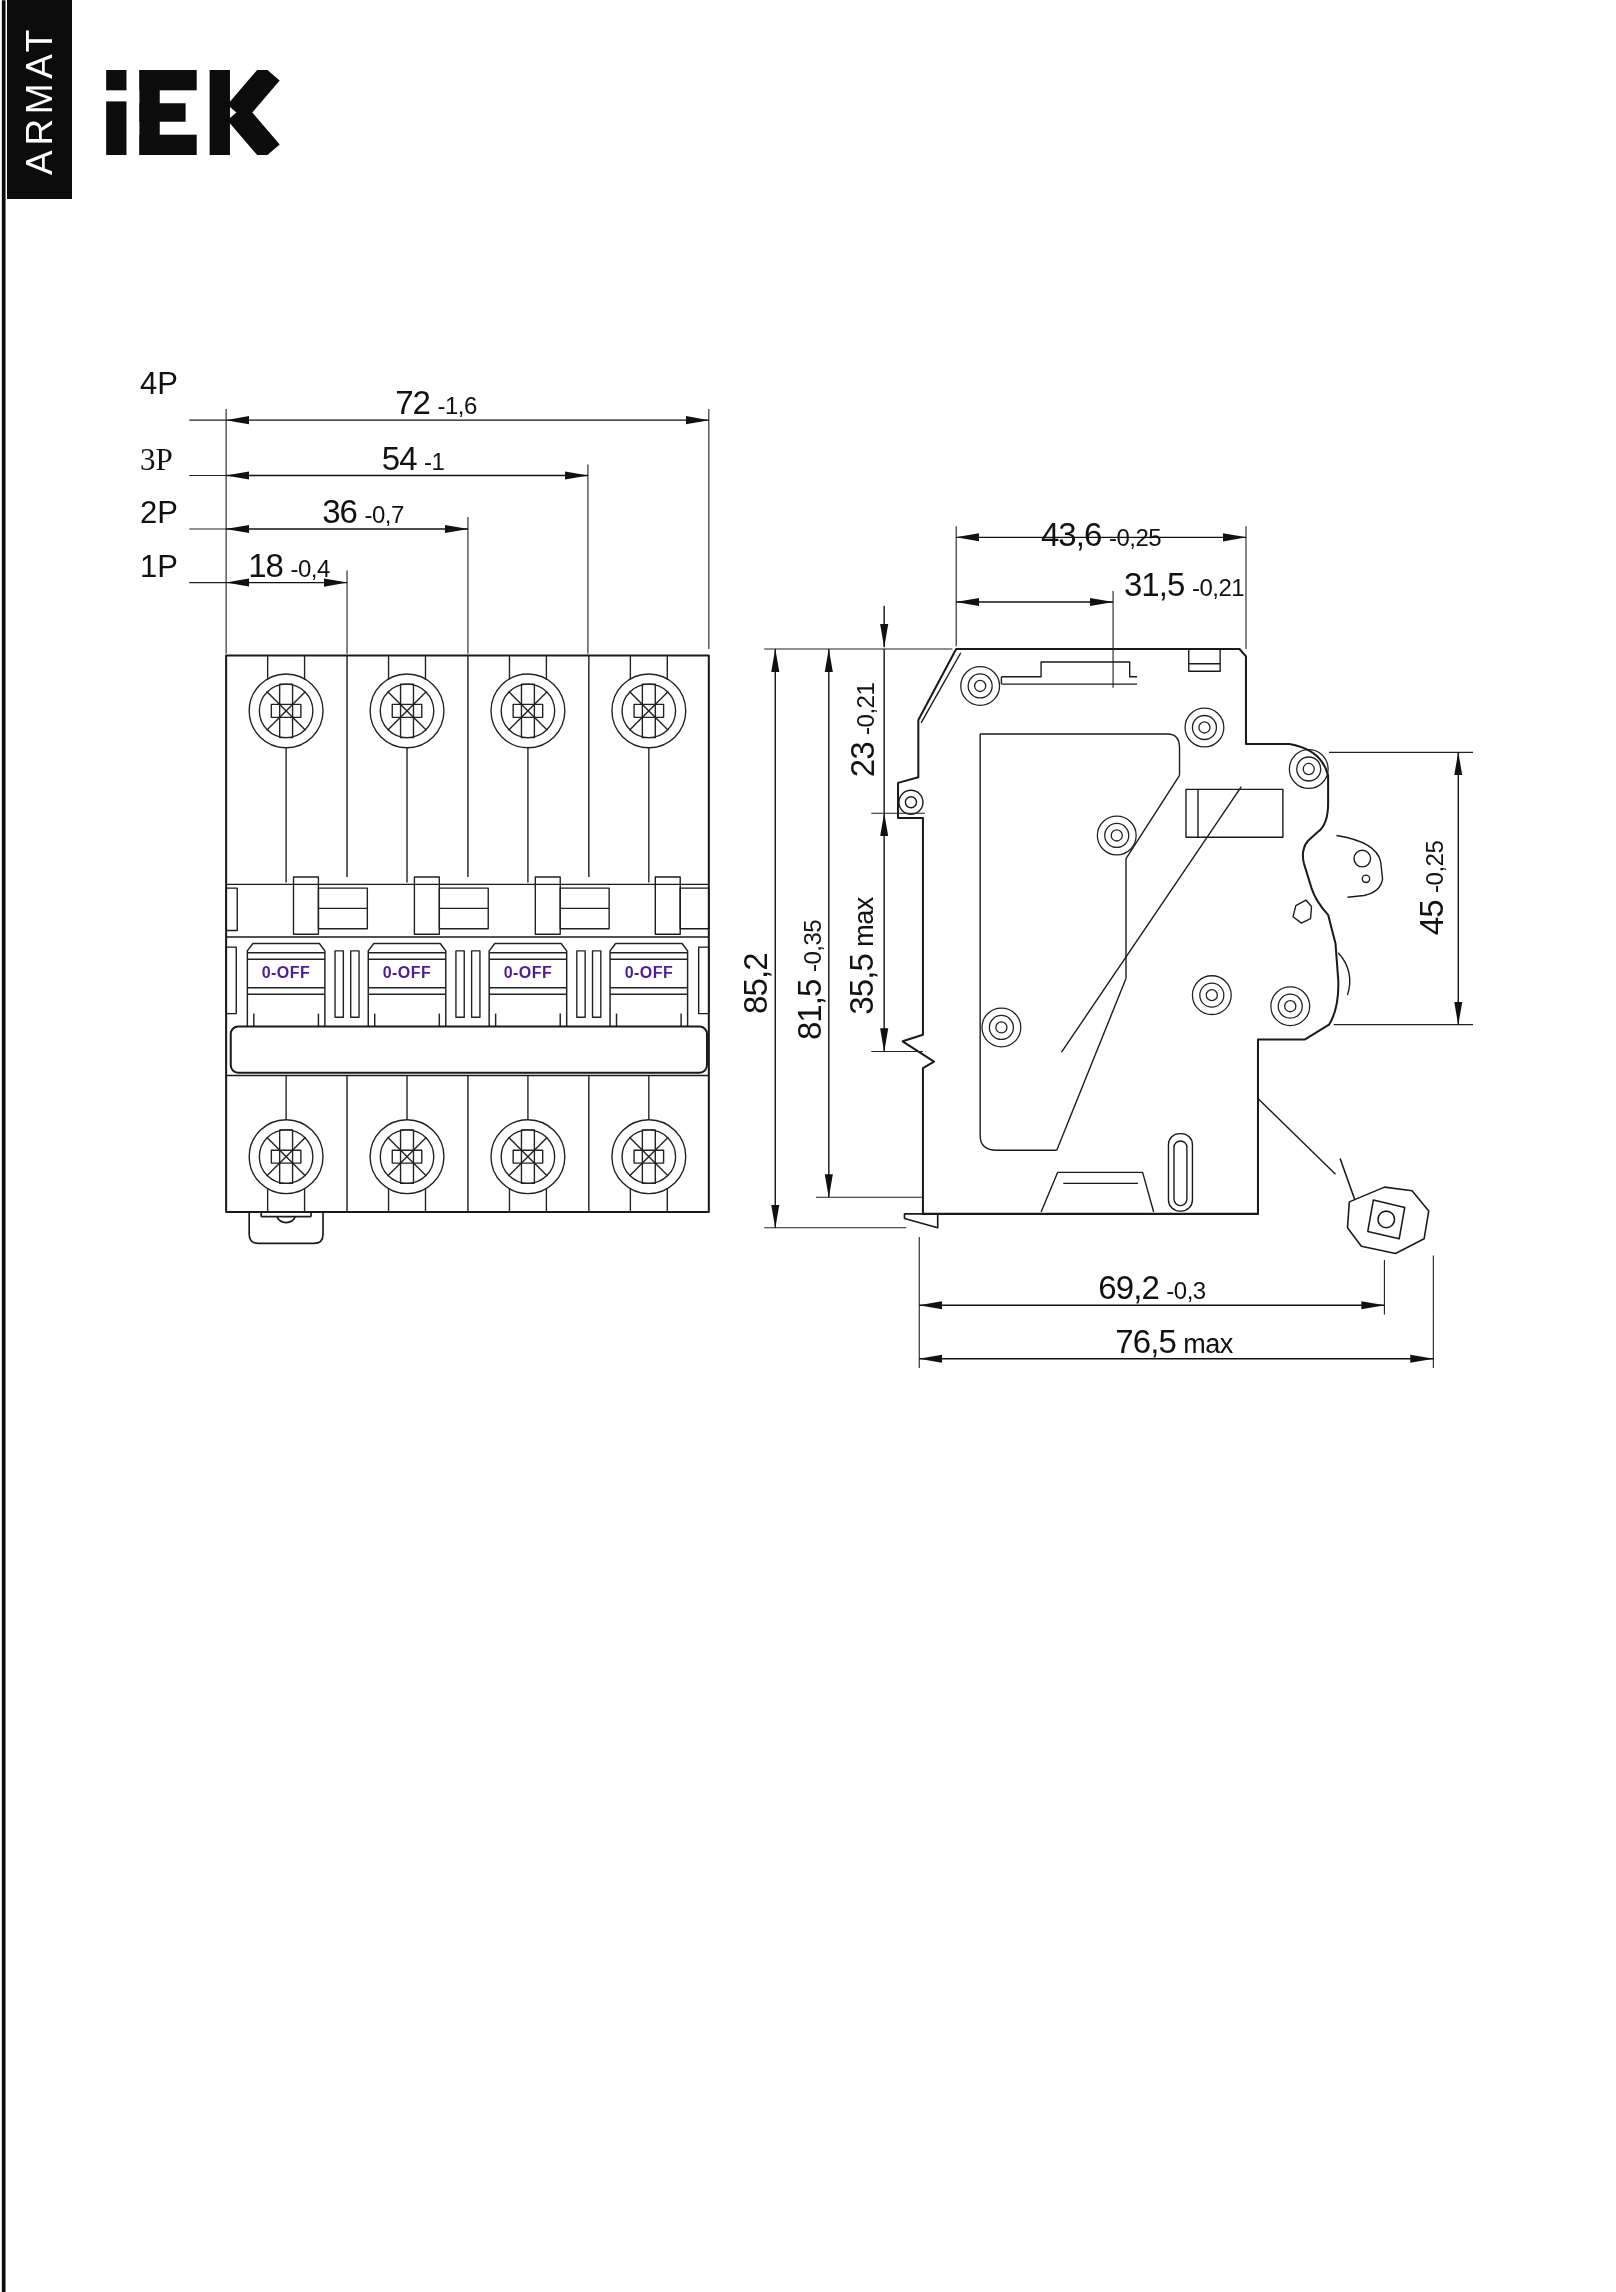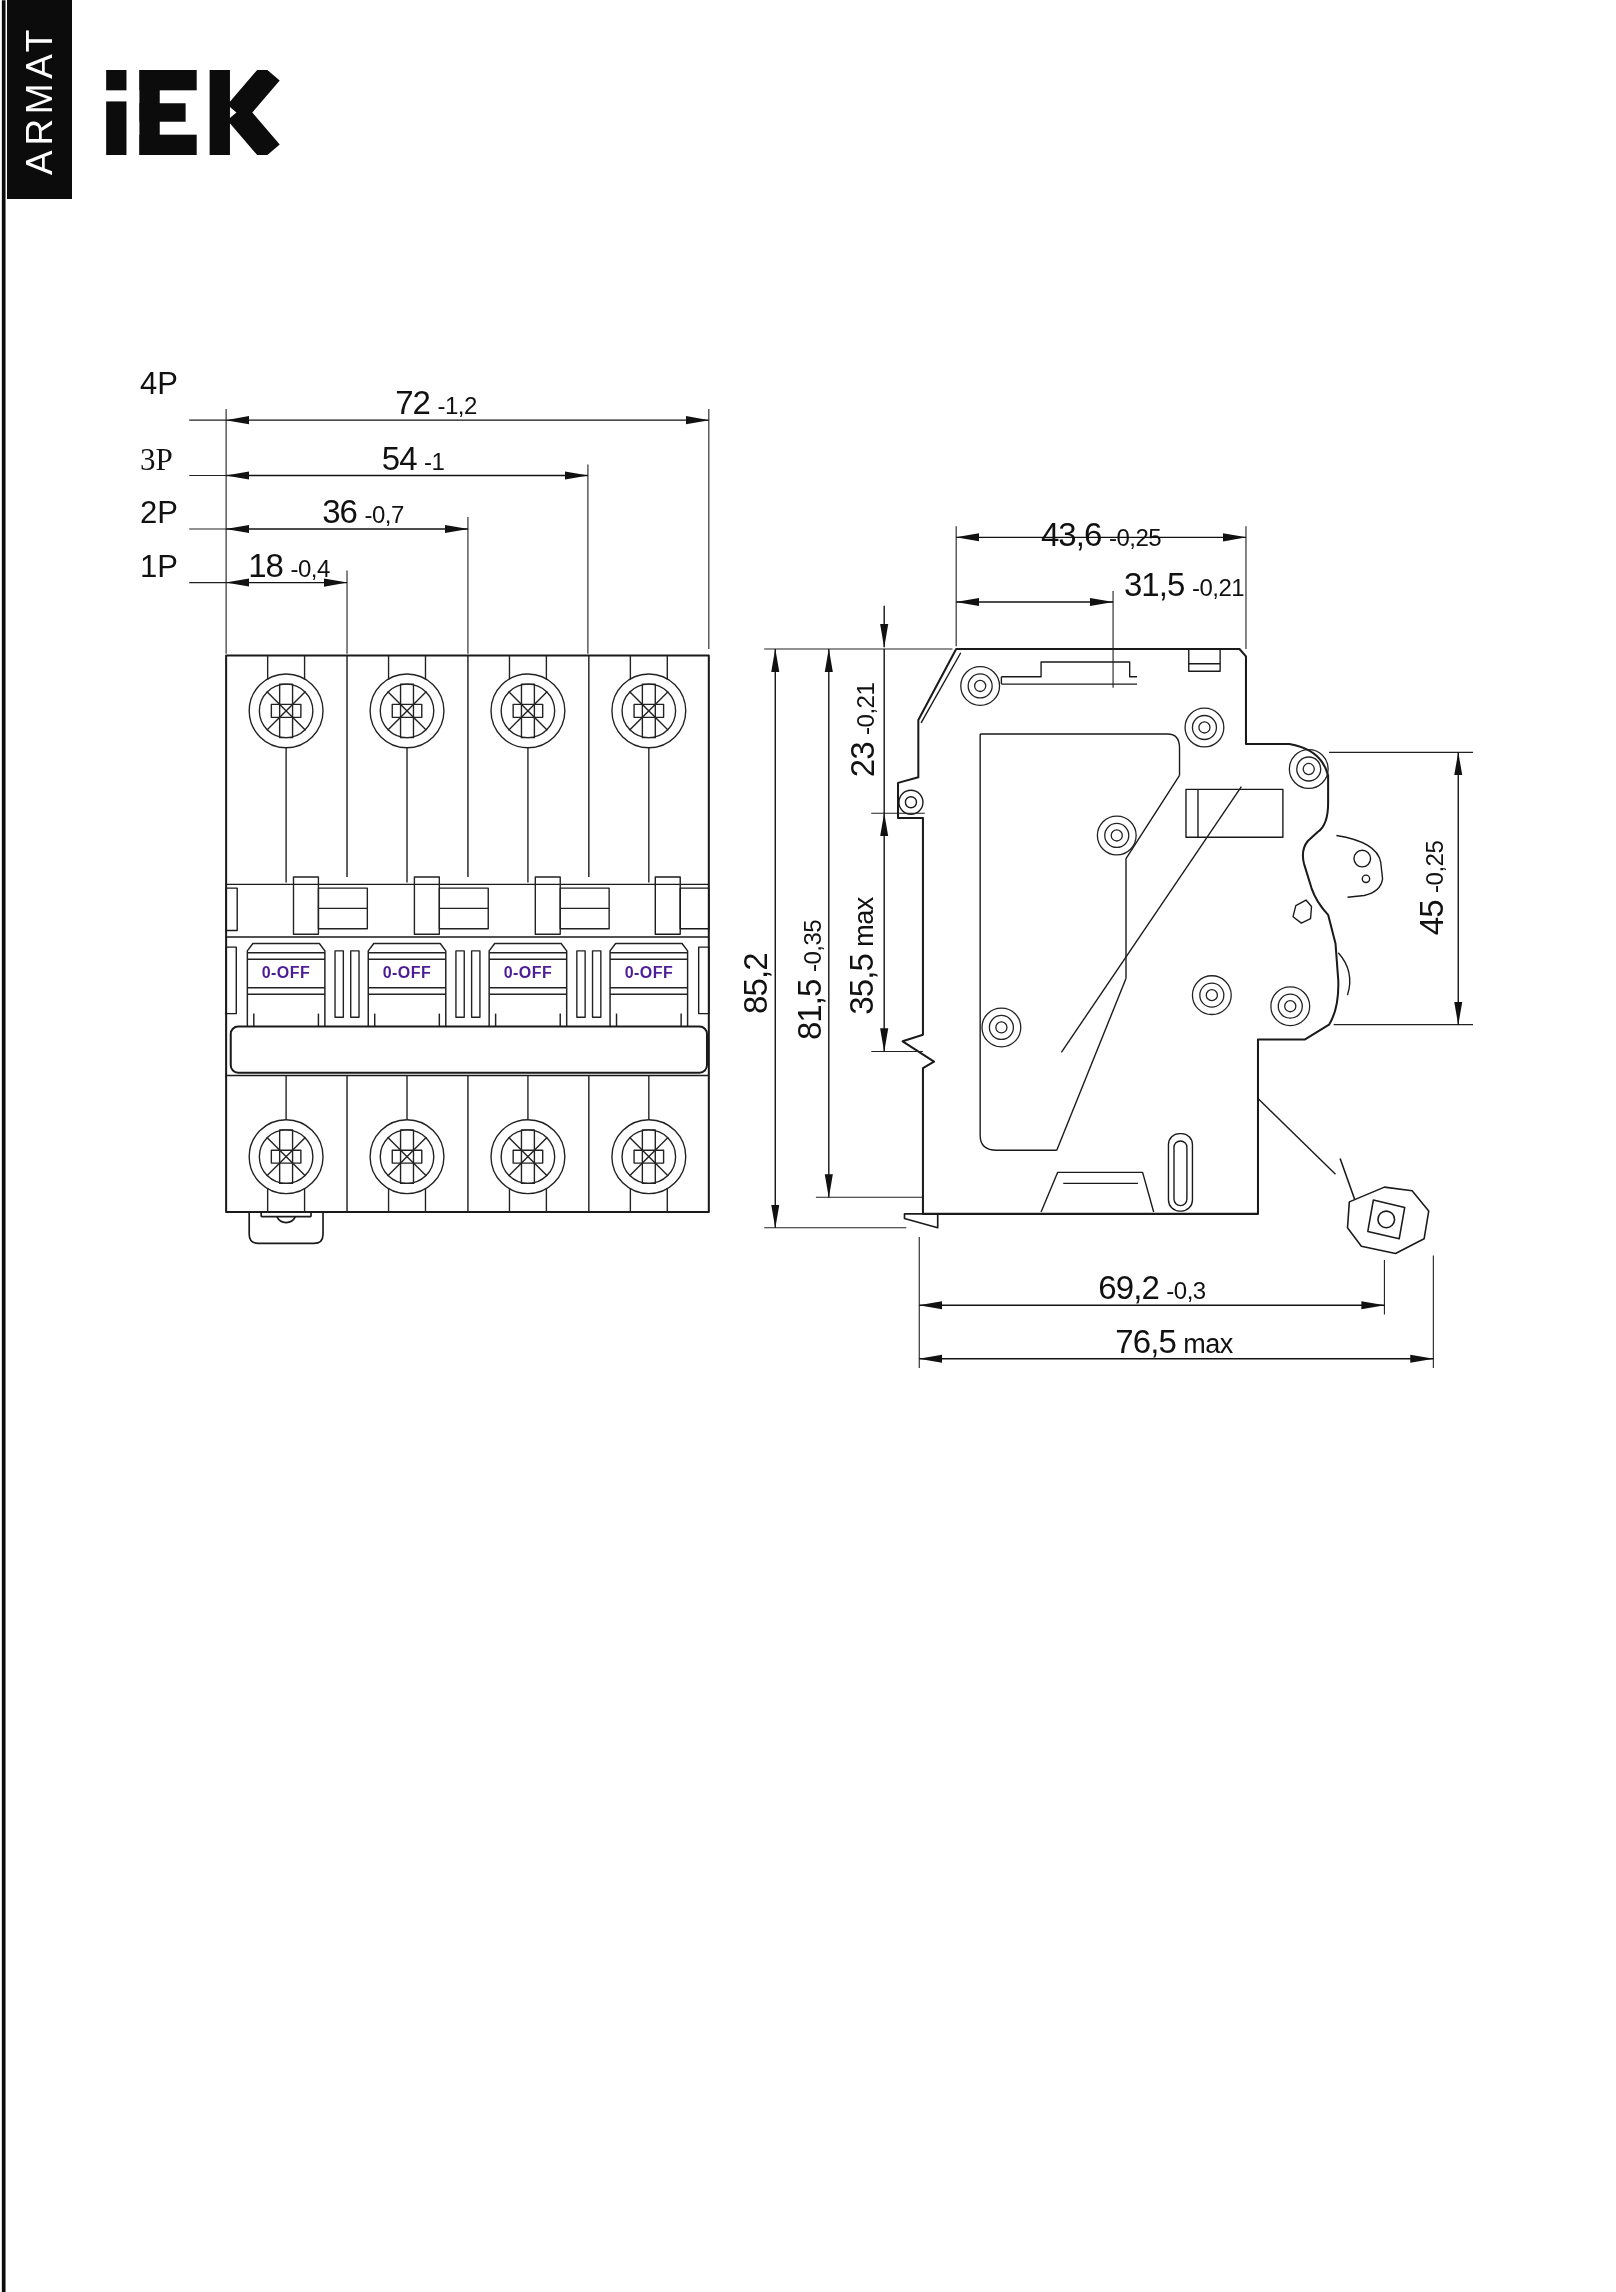--- a/index.html
+++ b/index.html
@@ -231,21 +231,21 @@
       </g>
     </g>
   </svg>
 
   <div class="plabel" style="left:140px;top:383px;">4P</div>
   <div class="plabel" style="left:140px;top:459px;font-family:Liberation Serif, serif;">3P</div>
   <div class="plabel" style="left:140px;top:512px;">2P</div>
   <div class="plabel" style="left:140px;top:566px;">1P</div>
 
   <div class="lbl" style="left:436px;top:402px;">
-    <span class="dv">72</span><span class="dt">-1,2</span>
+    <span class="dv">72</span><span class="dt">-1,6</span>
   </div>
   <div class="lbl" style="left:413px;top:458px;">
     <span class="dv">54</span><span class="dt">-1</span>
   </div>
   <div class="lbl" style="left:363px;top:511px;">
     <span class="dv">36</span><span class="dt">-0,7</span>
   </div>
   <div class="lbl" style="left:289px;top:565px;">
     <span class="dv">18</span><span class="dt">-0,4</span>
   </div>

